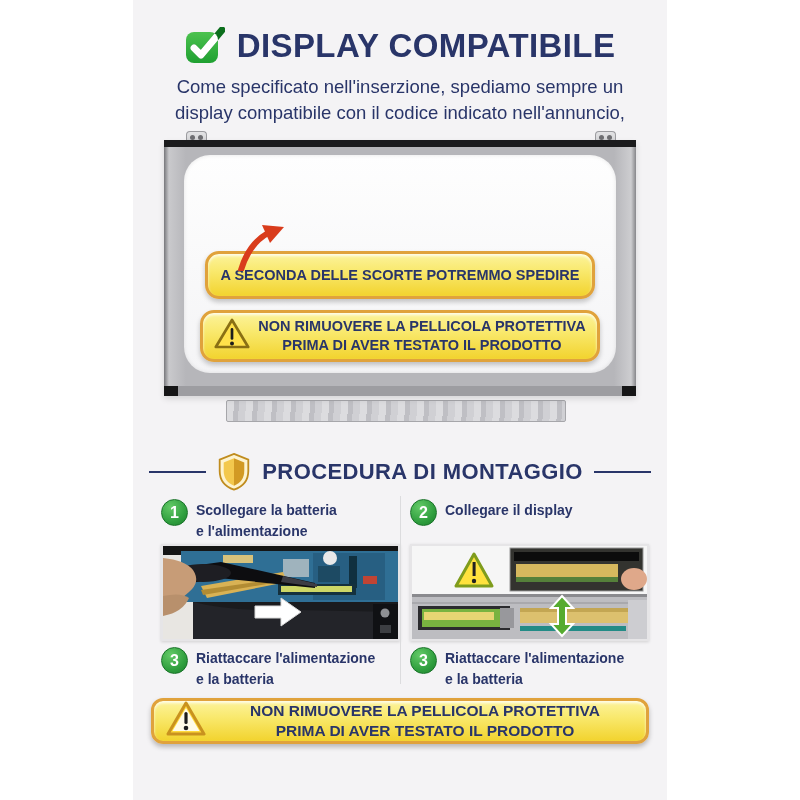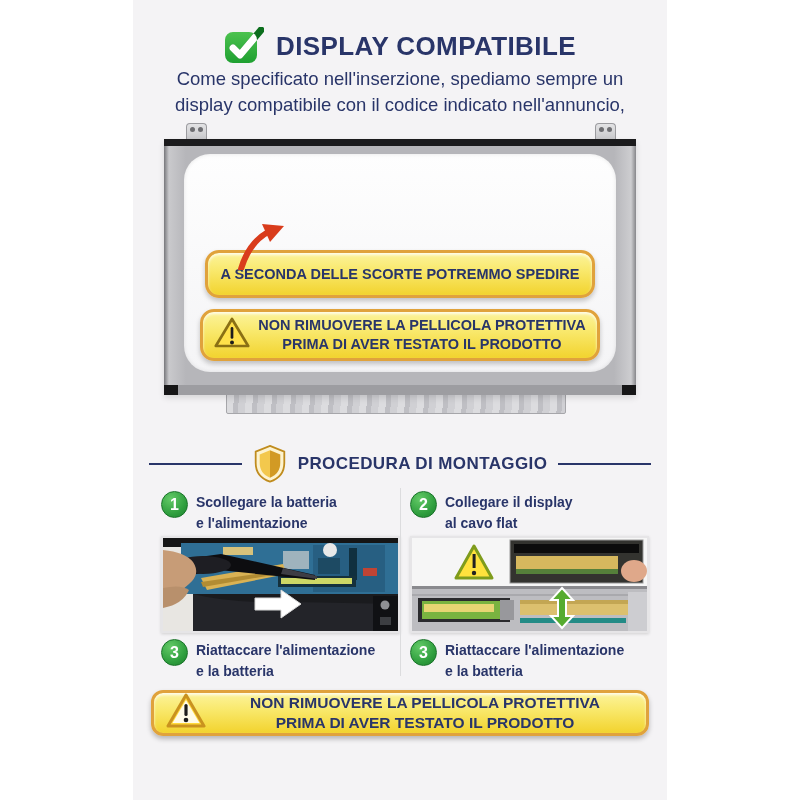--- a/index.html
+++ b/index.html
@@ -9,45 +9,45 @@
   .strip {
     width: 534px; height: 800px; margin: 0 auto;
     background: var(--strip-bg, #f4f3f5);
     position: relative;
   }
 
   
   .header { padding-top: 26px; text-align: center; }
   .title-row { display: flex; align-items: center; justify-content: center; gap: 12px; height: 40px; }
   .title-row h1 {
-    font-size: 26px; font-weight: bold; letter-spacing: .4px;
+    font-size: 33px; font-weight: bold; letter-spacing: .4px;
     color: var(--navy, #293569);
   }
   .check-icon { width: 40px; height: 38px; display: inline-block; }
 
-  .intro { }
+  .intro { margin-top: 8px; }
   .intro div {
     font-size: 18.5px; line-height: 26px; color: var(--navy, #293569);
     white-space: nowrap;
   }
 
   
   .panel-wrap { position: relative; width: 472px; height: 291px; margin: 5px auto 0; }
   .bracket {
     position: absolute; top: 0; width: 21px; height: 18px;
     background: linear-gradient(#e3e3e5, #c6c6c9);
     border: 1px solid #9b9b9f; border-bottom: none;
     border-radius: 4px 4px 0 0; z-index: 1;
     display: flex; align-items: flex-start; justify-content: center; gap: 3px; padding-top: 3px;
   }
   .bracket i { width: 5px; height: 5px; border-radius: 50%; background: #6e6e72; }
   .bracket-left { left: 22px; } .bracket-right { right: 20px; }
 
   .panel-body {
-    position: absolute; top: 16px; left: 0; width: 472px; height: 256px; z-index: 2;
+    position: absolute; top: 9px; left: 0; width: 472px; height: 256px; z-index: 2;
     background: linear-gradient(90deg,#77777b 0px,#c9c9cc 5px,#b6b6ba 22px,#b6b6ba 450px,#cdcdd0 467px,#87878b 472px);
     box-shadow: 0 3px 6px rgba(0,0,0,.12);
   }
   .panel-top-strip { height: 7px; background: #1b1b1d; }
   .panel-screen {
     position: absolute; top: 15px; left: 20px; right: 20px; bottom: 23px;
     background: linear-gradient(180deg, #fefefe 0%, #f4f4f6 100%);
     border-radius: 26px; box-shadow: inset 0 0 4px rgba(0,0,0,.10);
   }
   .panel-bottom-edge {
@@ -74,21 +74,21 @@
   .notice div { white-space: nowrap; }
   .warn-tri { flex: 0 0 auto; display: inline-block; }
 
   
   .proc-header {
     margin-top: 30px; height: 40px; padding: 0 16px;
     display: flex; align-items: center; justify-content: center; gap: 11px;
   }
   .proc-header .line { flex: 1; height: 2px; background: var(--navy, #293569); }
   .proc-header h2 {
-    font-size: 17px; font-weight: bold; letter-spacing: .4px;
+    font-size: 22px; font-weight: bold; letter-spacing: .4px;
     color: var(--navy, #293569); white-space: nowrap;
   }
   .shield-icon { width: 34px; height: 38px; display: inline-block; }
 
   
   .steps { position: relative; display: grid; grid-template-columns: 267px 267px; }
   .steps::before {
     content: ""; position: absolute; left: 267px; top: 4px; bottom: 8px;
     width: 1px; background: #dcdcde;
   }
@@ -259,21 +259,20 @@
           <div>e la batteria</div>
         </div>
       </div>
     </div>
 
     <div class="col-right">
       <div class="step-row">
         <span class="badge">2</span>
         <div class="step-text">
           <div>Collegare il display</div>
-          <div>al cavo flat</div>
         </div>
       </div>
 
       <div class="photo">
         <svg viewBox="0 0 235 93" preserveAspectRatio="none">
           <rect width="235" height="48" fill="#f6f6f6"></rect>
           <polygon points="62,8 80,40 44,40" fill="#ffe23d" stroke="#7f9c1c" stroke-width="3" stroke-linejoin="round"></polygon>
           <rect x="60.6" y="16" width="3" height="14" fill="#222222"></rect>
           <circle cx="62" cy="35" r="2.2" fill="#222222"></circle>
           <rect x="98" y="2" width="133" height="43" fill="#33332f" stroke="#999999" stroke-width="1"></rect>

